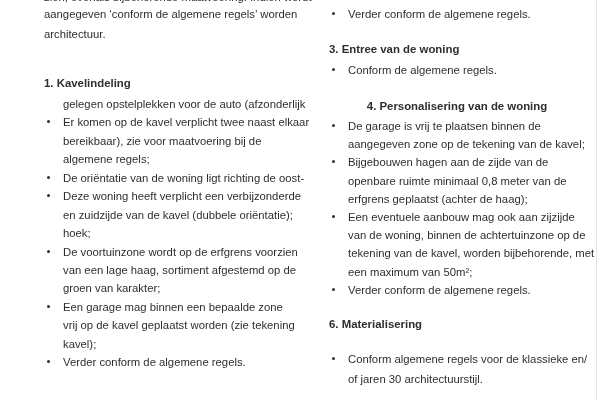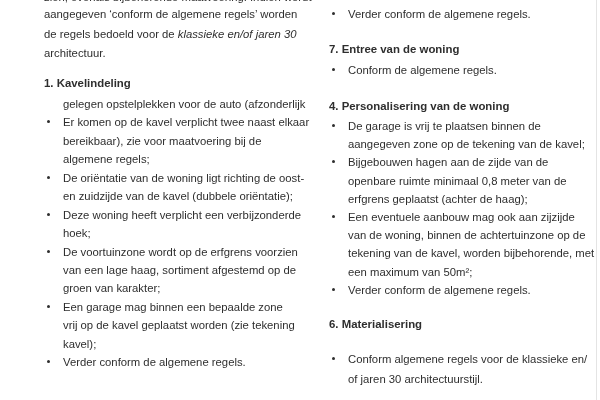--- a/index.html
+++ b/index.html
@@ -43,59 +43,58 @@
 </head>
 <body>
 
 <div class="page">
 
   <div class="col col-left">
     <div class="clip-line" style="top:-12px;">zien, evenals bijbehorende maatvoering. Indien wordt</div>
 
     <div class="block para lh197" style="top:5px;">
         <div class="line"><span>aangegeven ‘conform de algemene regels’ worden</span></div>
-        <div class="line"><span>de regels bedoeld voor de </span><span class="it">klassieke en/of jaren 30</span></div>
         <div class="line"><span>architectuur.</span></div>
       </div>
 
     <h2 class="heading" style="top:76px;">1. Kavelindeling</h2>
 
     <div class="block list lh184" style="top:95px;">
         <div class="line"><span>gelegen opstelplekken voor de auto (afzonderlijk</span></div>
         <div class="line"><span class="dot"></span><span>Er komen op de kavel verplicht twee naast elkaar</span></div>
         <div class="line"><span>bereikbaar), zie voor maatvoering bij de</span></div>
         <div class="line"><span>algemene regels;</span></div>
         <div class="line"><span class="dot"></span><span>De oriëntatie van de woning ligt richting de oost-</span></div>
+        <div class="line"><span class="dot"></span><span>Deze woning heeft verplicht een verbijzonderde</span></div>
         <div class="line"><span>en zuidzijde van de kavel (dubbele oriëntatie);</span></div>
-        <div class="line"><span class="dot"></span><span>Deze woning heeft verplicht een verbijzonderde</span></div>
         <div class="line"><span>hoek;</span></div>
         <div class="line"><span class="dot"></span><span>De voortuinzone wordt op de erfgrens voorzien</span></div>
         <div class="line"><span>van een lage haag, sortiment afgestemd op de</span></div>
         <div class="line"><span>groen van karakter;</span></div>
         <div class="line"><span class="dot"></span><span>Een garage mag binnen een bepaalde zone</span></div>
         <div class="line"><span>vrij op de kavel geplaatst worden (zie tekening</span></div>
         <div class="line"><span>kavel);</span></div>
         <div class="line"><span class="dot"></span><span>Verder conform de algemene regels.</span></div>
       </div>
   </div>
 
   <div class="col col-right">
     <div class="clip-line" style="top:-15px;">van de erfgrens geplaatst (achter de haag);</div>
 
     <div class="block list lh195" style="top:5px;">
         <div class="line"><span class="dot"></span><span>Verder conform de algemene regels.</span></div>
       </div>
 
-    <h2 class="heading" style="top:42px;">7. Entree van de woning</h2>
+    <h2 class="heading" style="top:42px;">3. Entree van de woning</h2>
 
     <div class="block list lh195" style="top:61px;">
         <div class="line"><span class="dot"></span><span>Conform de algemene regels.</span></div>
       </div>
 
-    <h2 class="heading" style="top:99px;">4. Personalisering van de woning</h2>
+    <h2 class="heading" style="top:99px;text-align:center;">4. Personalisering van de woning</h2>
 
     <div class="block list lh182" style="top:117px;">
         <div class="line"><span class="dot"></span><span>De garage is vrij te plaatsen binnen de</span></div>
         <div class="line"><span>aangegeven zone op de tekening van de kavel;</span></div>
         <div class="line"><span class="dot"></span><span>Bijgebouwen hagen aan de zijde van de</span></div>
         <div class="line"><span>openbare ruimte minimaal 0,8 meter van de</span></div>
         <div class="line"><span>erfgrens geplaatst (achter de haag);</span></div>
         <div class="line"><span class="dot"></span><span>Een eventuele aanbouw mag ook aan zijzijde</span></div>
         <div class="line"><span>van de woning, binnen de achtertuinzone op de</span></div>
         <div class="line"><span>tekening van de kavel, worden bijbehorende, met</span></div>

